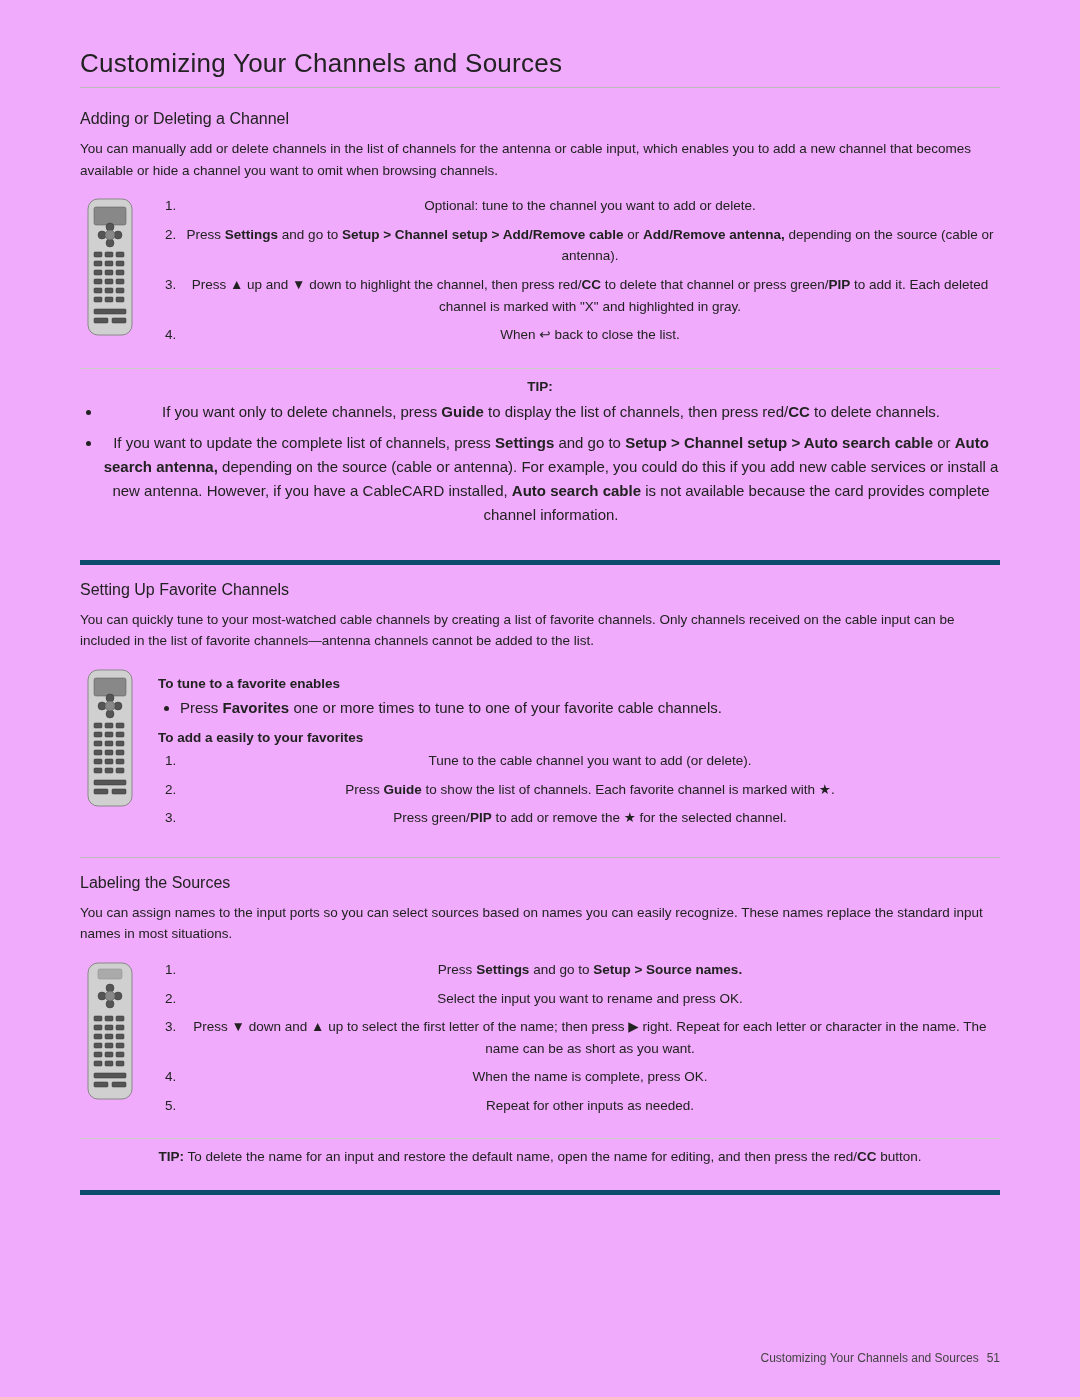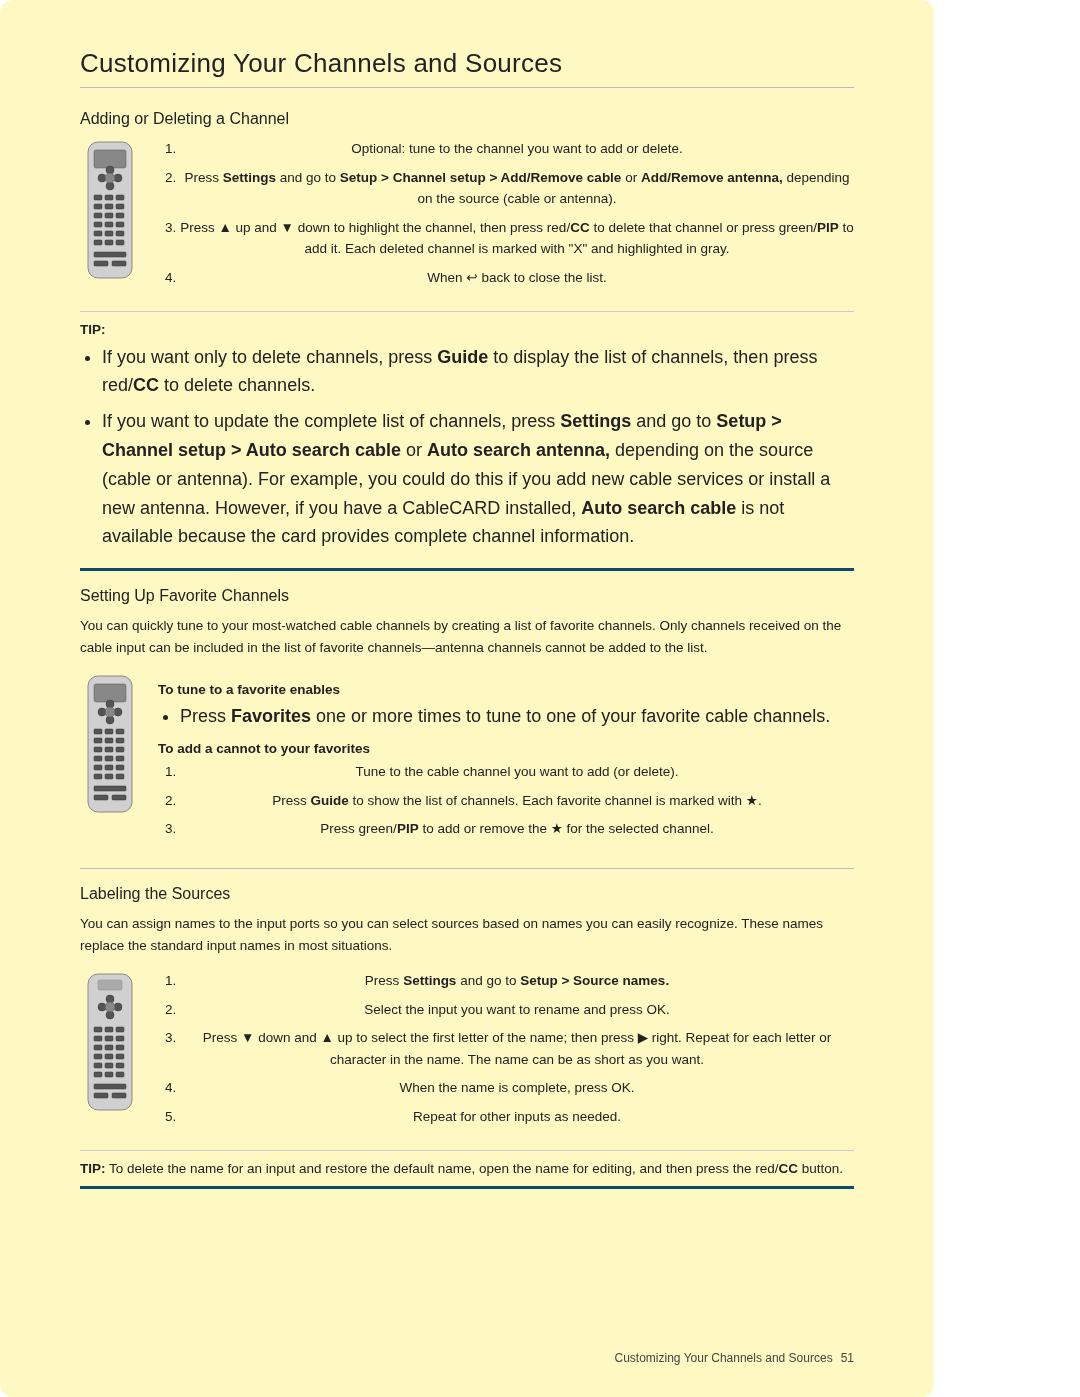--- a/index.html
+++ b/index.html
@@ -6,26 +6,25 @@
     body {
       background: #fff;
       font-family: Arial, Helvetica, sans-serif;
       font-size: 13.5px;
       color: #222;
       width: 1080px;
       min-height: 1397px;
       padding: 0;
     }
     .page {
-      width: 934px;
+      width: 1080px;
       min-height: 1397px;
-      background: #fef9c3;
+      background: #f0abfc;
       padding: 48px 80px 60px 80px;
       position: relative;
-      border-radius: 13px;
     }
     .page-title {
       font-size: 26px;
       font-weight: normal;
       color: #222;
       border-bottom: 1.5px solid #bbb;
       padding-bottom: 8px;
       margin-bottom: 22px;
       letter-spacing: 0.01em;
     }
@@ -69,28 +68,29 @@
       line-height: 1.6;
       font-size: 13.5px;
     }
     ul.bullet-list {
       padding-left: 22px;
       margin-bottom: 7px;
     }
     ul.bullet-list li {
       margin-bottom: 7px;
       line-height: 1.6;
-      font-size: 18px;
+      font-size: 15px;
       list-style-type: disc;
     }
     .tip-box {
       border-top: 1px solid #ccc;
-      border-bottom: 3px solid #0c4a6e;
-      padding: 10px 0 10px 0;
+      border-bottom: 5px solid #0c4a6e;
+      padding: 10px 0 26px 0;
       margin: 12px 0 16px 0;
+      text-align: center;
     }
     .tip-label {
       font-weight: bold;
       font-size: 13.5px;
       margin-bottom: 6px;
     }
     b, strong {
       font-weight: bold;
     }
     .sub-heading {
@@ -138,20 +138,21 @@
     }
   </style>
 </head>
 <body>
 
 <div class="page">
 
   <h1 class="page-title">Customizing Your Channels and Sources</h1>
 
   <h2 class="section-title">Adding or Deleting a Channel</h2>
+  <p class="section-intro">You can manually add or delete channels in the list of channels for the antenna or cable input, which enables you to add a new channel that becomes available or hide a channel you want to omit when browsing channels.</p>
 
   <div class="section-with-image">
     <div class="remote-img">
       <svg class="remote-svg" viewBox="0 0 60 140" xmlns="http://www.w3.org/2000/svg">
         <rect x="8" y="2" width="44" height="136" rx="10" ry="10" class="remote-body"></rect>
         <rect x="14" y="10" width="32" height="18" rx="2" class="remote-screen"></rect>
         <circle cx="22" cy="38" r="4" class="remote-btn"></circle>
         <circle cx="38" cy="38" r="4" class="remote-btn"></circle>
         <circle cx="30" cy="30" r="4" class="remote-btn"></circle>
         <circle cx="30" cy="46" r="4" class="remote-btn"></circle>
@@ -231,21 +232,21 @@
         <rect x="14" y="112" width="32" height="5" rx="1" class="remote-btn"></rect>
         <rect x="14" y="121" width="14" height="5" rx="1" class="remote-btn"></rect>
         <rect x="32" y="121" width="14" height="5" rx="1" class="remote-btn"></rect>
       </svg>
     </div>
     <div class="steps-area">
       <div class="sub-heading">To tune to a favorite enables</div>
       <ul class="bullet-list">
         <li>Press <b>Favorites</b> one or more times to tune to one of your favorite cable channels.</li>
       </ul>
-      <div class="sub-heading">To add a cannot to your favorites</div>
+      <div class="sub-heading">To add a easily to your favorites</div>
       <ol class="steps">
         <li>Tune to the cable channel you want to add (or delete).</li>
         <li>Press <b>Guide</b> to show the list of channels. Each favorite channel is marked with ★.</li>
         <li>Press green/<b>PIP</b> to add or remove the ★ for the selected channel.</li>
       </ol>
     </div>
   </div>
 
   <hr class="section-divider">
 

